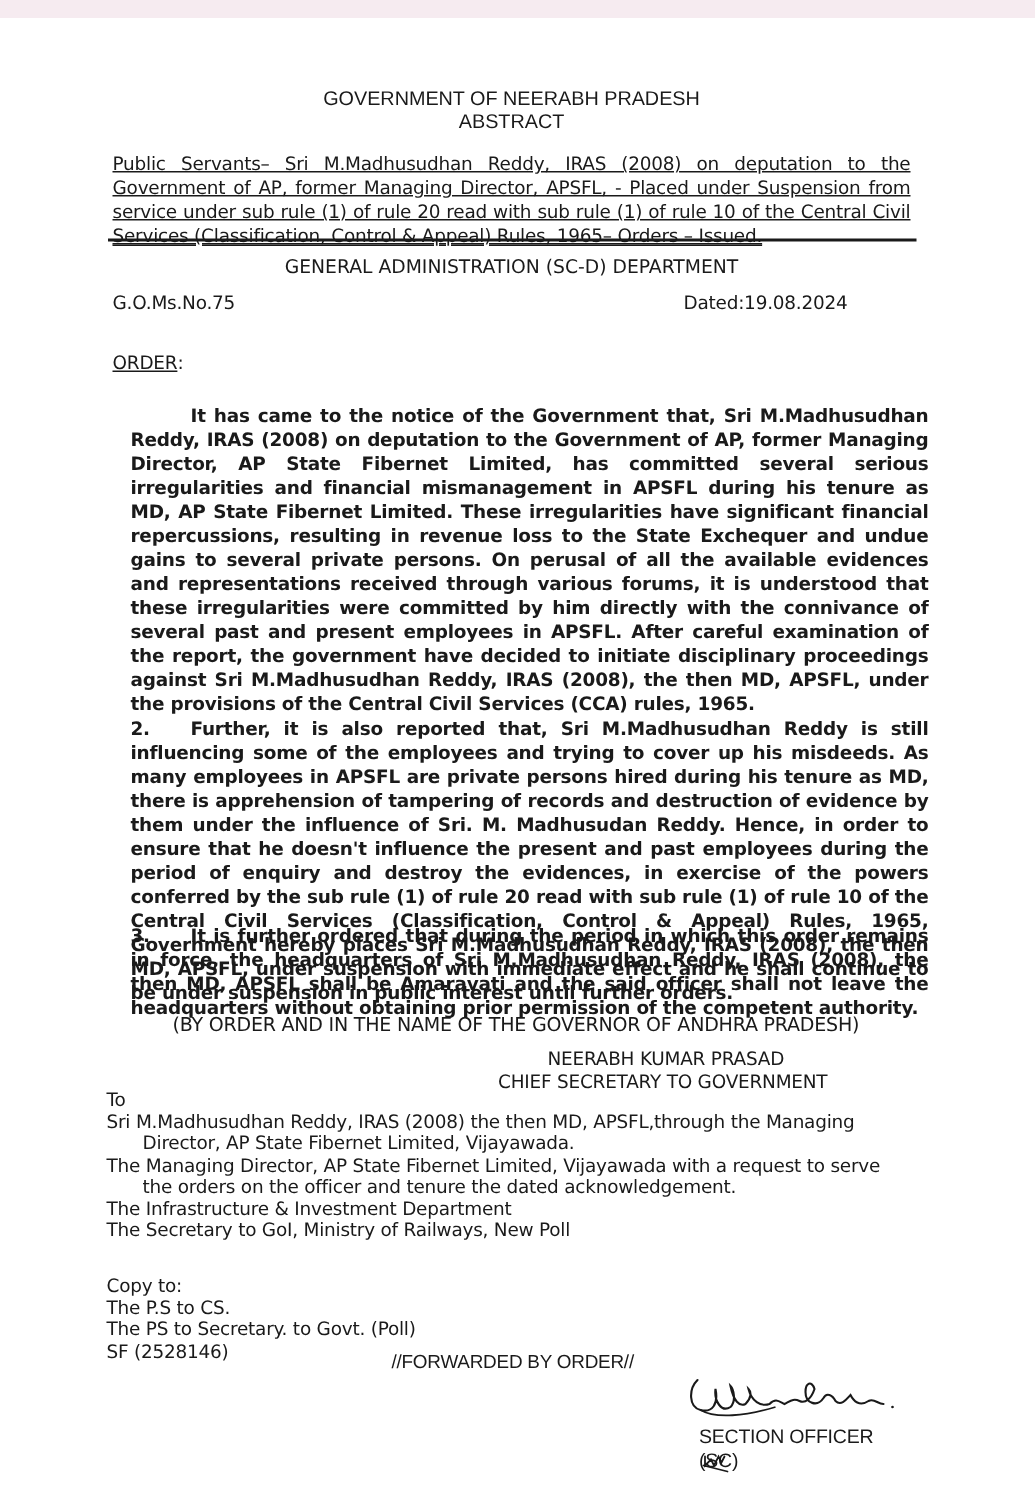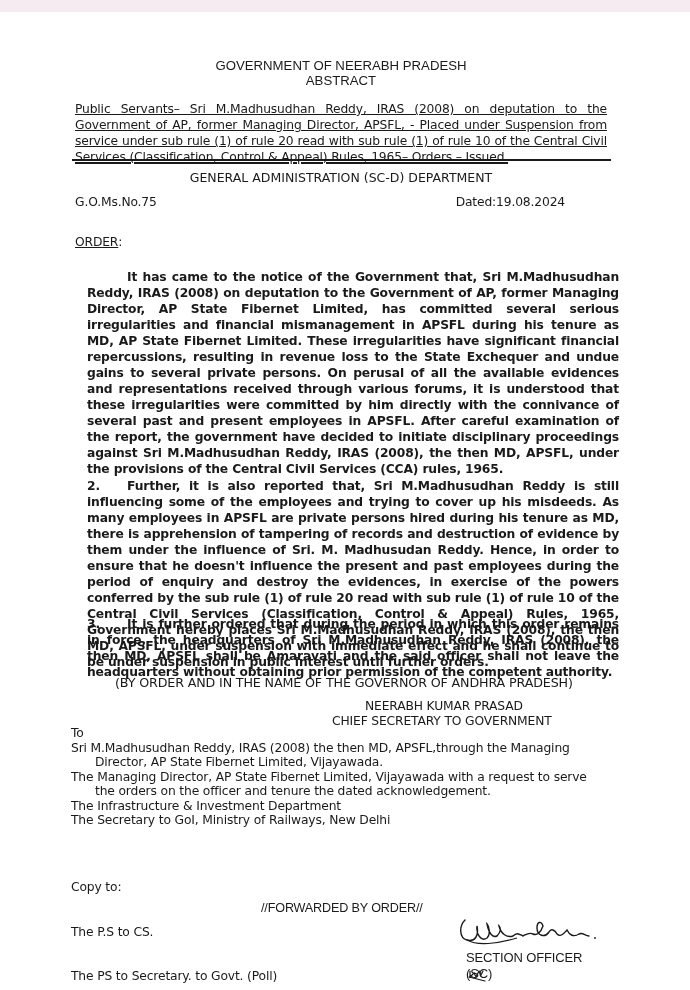--- a/index.html
+++ b/index.html
@@ -36,21 +36,21 @@
   .p2 { top: 466px; }
   .p3 { top: 604px; }
   .pnum { display: inline-block; width: 40px; }
   .governor { top: 675px; left: 40px; font-size: 12.7px; }
   .sign-name { top: 698px; left: 290px; }
   .sign-title { top: 713px; left: 257px; }
   .to-block { position: absolute; top: 726px; left: -4px; width: 540px; }
   .to-block div { line-height: 14.5px; }
   .to-block .cont { padding-left: 24px; }
   .copy-block { position: absolute; top: 850px; left: -4px; }
-  .copy-block div { line-height: 14.5px; margin-top: 30px; }
+  .copy-block div { line-height: 14.5px; }
   .fwd {
     position: absolute; top: 900px; left: 186px;
     font-family: "Liberation Sans", sans-serif; font-size: 12.6px;
   }
   .signature { position: absolute; left: 382px; top: 912px; width: 160px; height: 40px; }
   .so-title {
     position: absolute; top: 950px; left: 391px;
     font-family: "Liberation Sans", sans-serif; font-size: 13px;
   }
   .initials { position: absolute; left: 392px; top: 965px; width: 24px; height: 18px; }
@@ -87,21 +87,21 @@
   <div class="abs sign-name">NEERABH KUMAR PRASAD</div>
   <div class="abs sign-title">CHIEF SECRETARY TO GOVERNMENT</div>
 
   <div class="to-block">
     <div>To</div>
     <div>Sri M.Madhusudhan Reddy, IRAS (2008) the then MD, APSFL,through the Managing</div>
     <div class="cont">Director, AP State Fibernet Limited, Vijayawada.</div>
     <div>The Managing Director, AP State Fibernet Limited, Vijayawada with a request to serve</div>
     <div class="cont">the orders on the officer and tenure the dated acknowledgement.</div>
     <div>The Infrastructure &amp; Investment Department</div>
-    <div>The Secretary to GoI, Ministry of Railways, New Delhi</div>
+    <div>The Secretary to GoI, Ministry of Railways, New Poll</div>
   </div>
 
   <div class="copy-block">
     <div>Copy to:</div>
     <div>The P.S to CS.</div>
     <div>The PS to Secretary. to Govt. (Poll)</div>
     <div>SF (2528146)</div>
   </div>
 
   <div class="fwd">//FORWARDED BY ORDER//</div>

